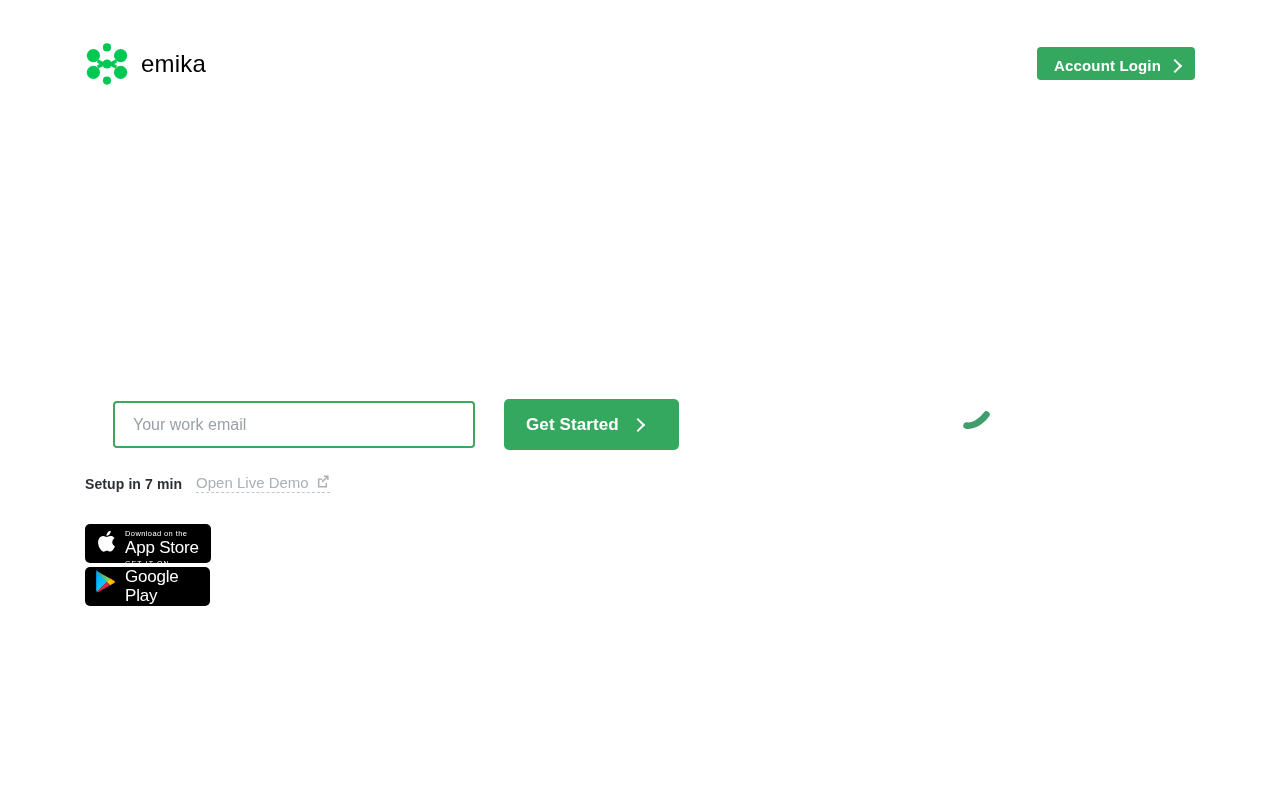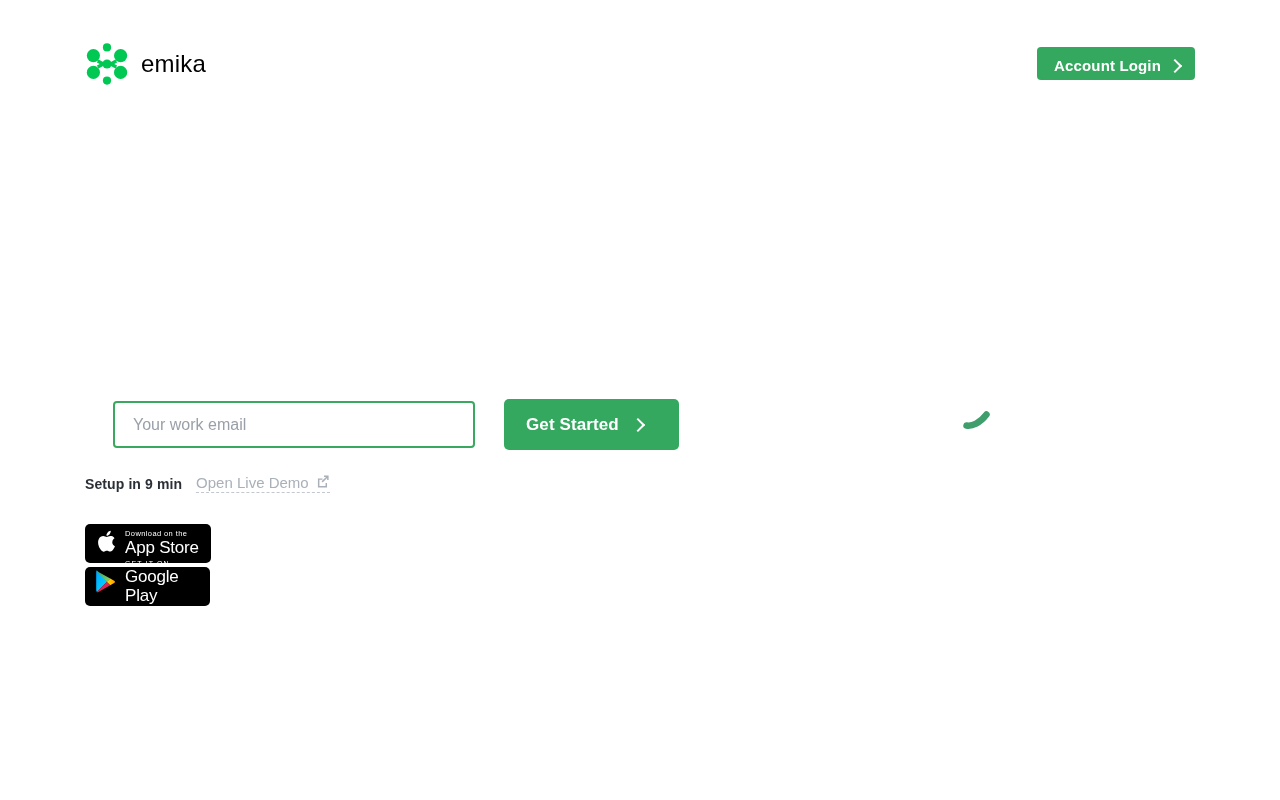--- a/index.html
+++ b/index.html
@@ -268,21 +268,21 @@
 
 <div class="signup-row">
   <input class="email-field" type="email" placeholder="Your work email" style="">
   <button class="get-started">
     <span>Get Started</span>
     <span class="chev"></span>
   </button>
 </div>
 
 <div class="setup-note">
-  <span class="setup-text"><span>Setup in </span><span class="reg">9 min</span></span>
+  <span class="setup-text"><span>Setup in </span><span class="reg">7 min</span></span>
   <a class="demo-link" href="#">
     <span>Open Live Demo</span>
     <span class="ext-icon">
       <svg viewBox="0 0 16 16" width="14" height="14" aria-hidden="true">
         <path d="M2.2 5.0 h5.2 v1.7 H3.9 v7.0 h7.0 v-3.4 h1.7 v5.1 H2.2 Z" fill="#a9b0b8"></path>
         <path d="M9.1 1.6 h5.3 v5.3 h-1.7 V4.5 L7.6 9.6 6.4 8.4 11.5 3.3 H9.1 Z" fill="#a9b0b8"></path>
       </svg>
     </span>
   </a>
 </div>

